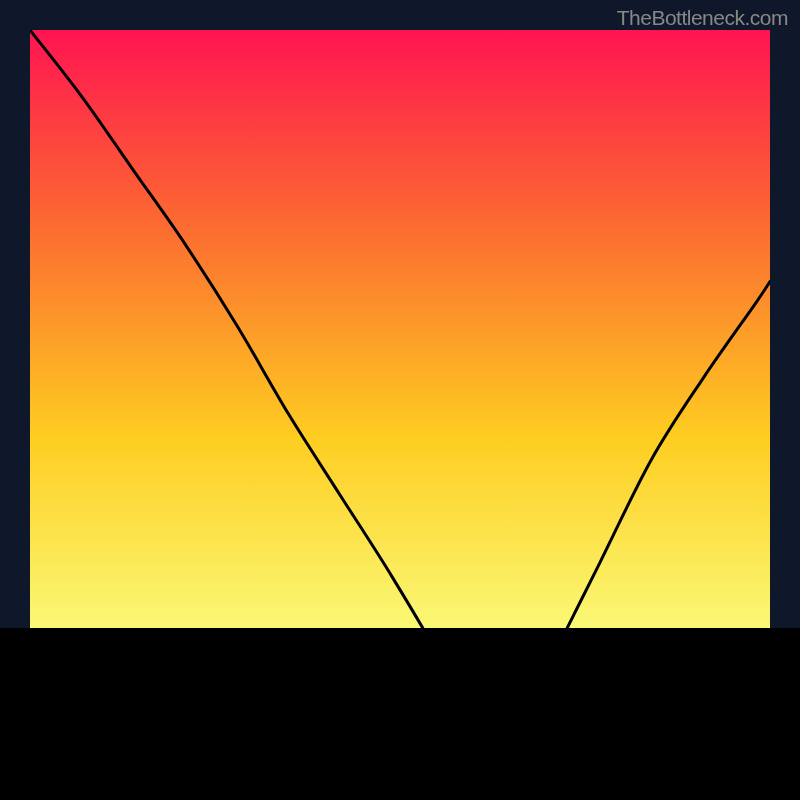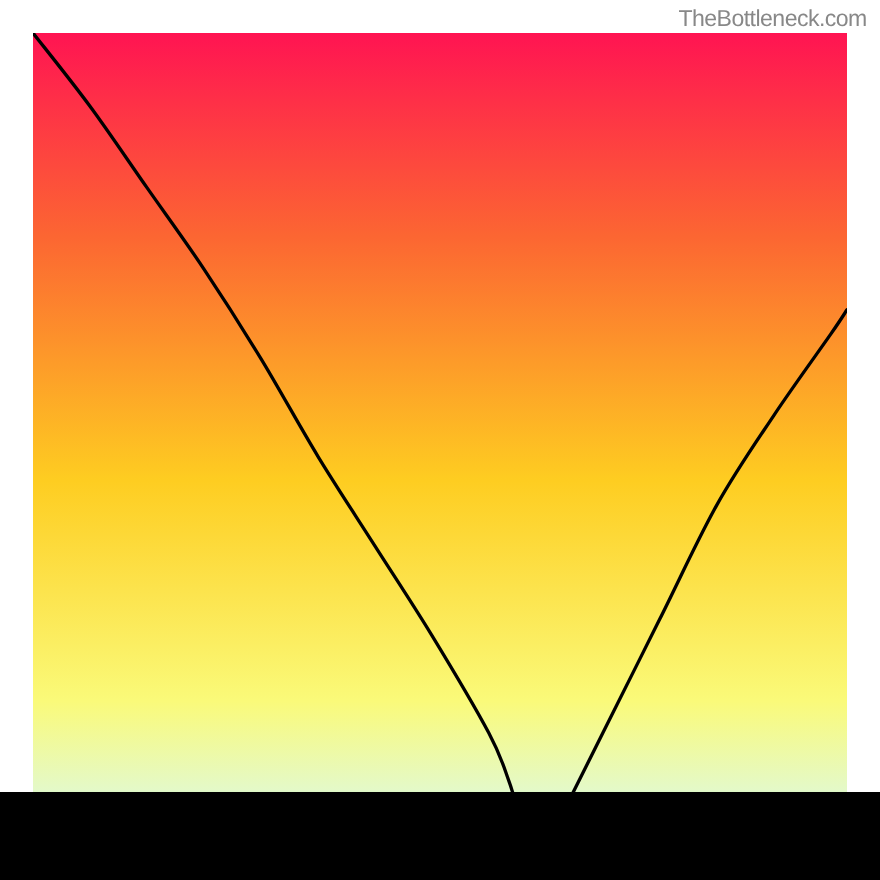--- a/index.html
+++ b/index.html
@@ -1,16 +1,16 @@
 <!DOCTYPE html>
 <html><head>
 <meta charset="utf-8">
 <style>
 body { margin: 0; padding: 0; background: #000; }
-.chart-container { width: 800px; height: 720px; position: relative; background: #ffffff; }
+.chart-container { width: 800px; height: 628px; position: relative; background: #0f172a; }
 .plot-area { position: absolute; left: 30px; top: 30px; width: 740px; height: 740px; }
 .watermark { position: absolute; top: 6px; right: 12px; color: #888; font-family: Arial, sans-serif; font-size: 21px; font-weight: 500; letter-spacing: -0.5px; }
 svg { display: block; }
 </style>
 </head>
 <body>
 
 <div class="chart-container">
   <div class="watermark">TheBottleneck.com</div>
   <div class="plot-area">

